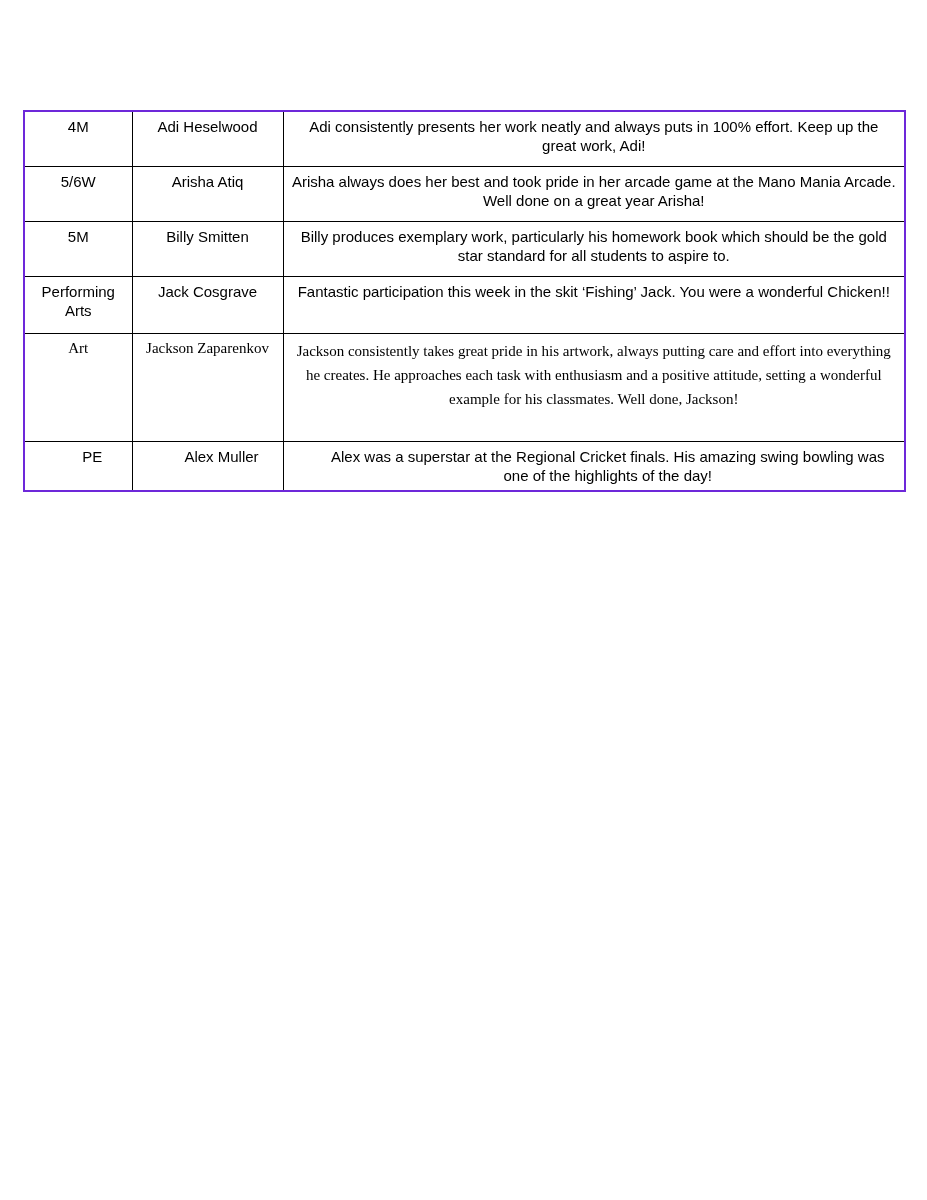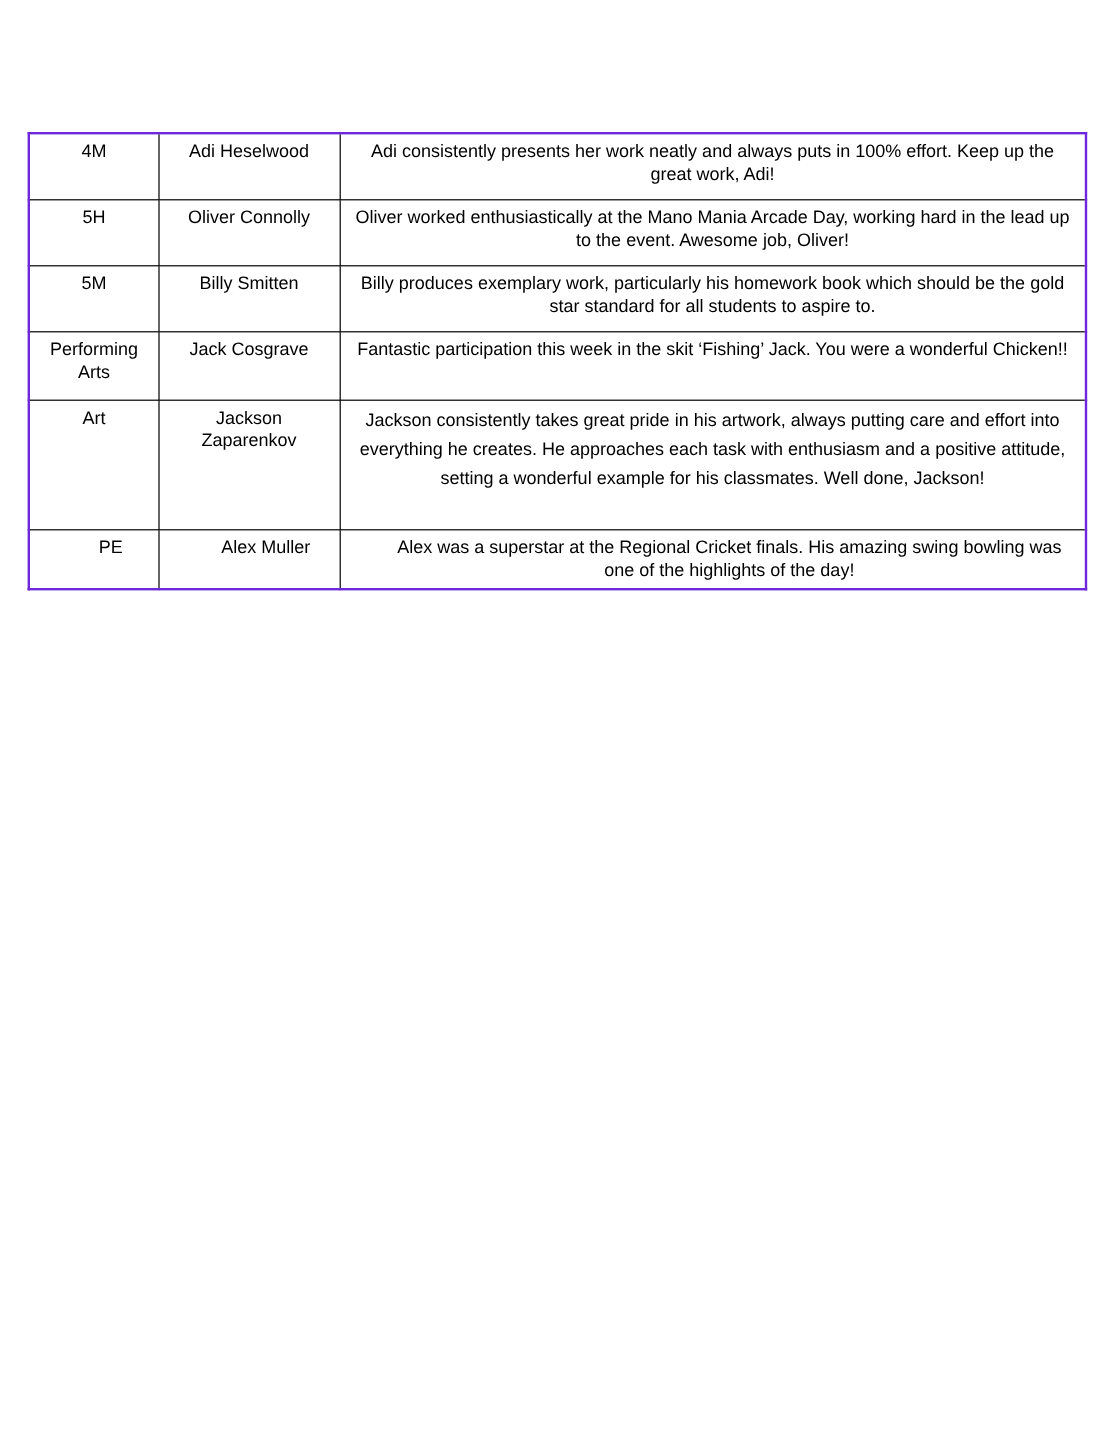--- a/index.html
+++ b/index.html
@@ -42,41 +42,41 @@
     white-space: pre-line;
   }
   tr.lh-wide td.comment-cell {
     line-height: 24px;
   }
   tr.h-55 td { height: 55px; }
   tr.h-57 td { height: 57px; }
   tr.h-58 td { height: 41px; padding-left: 36px; }
   tr.h-77 td { height: 77px; }
   tr.h-85 td { height: 85px; }
-  tr.h-108 td { height: 108px; }
+  tr.h-108 td { height: 108px; font-family: Liberation Serif, serif; }
 </style>
 </head>
 <body>
 
 <table class="awards-table">
   <colgroup>
     <col style="width:108px">
     <col style="width:151px">
     <col style="width:622px">
   </colgroup>
   <tbody>
     <tr class="h-55">
       <td class="cat-cell">4M</td>
       <td class="name-cell">Adi Heselwood</td>
       <td class="comment-cell">Adi consistently presents her work neatly and always puts in 100% effort. Keep up the great work, Adi!</td>
     </tr>
     <tr class="h-55">
-      <td class="cat-cell">5H</td>
-      <td class="name-cell">Oliver Connolly</td>
-      <td class="comment-cell">Oliver worked enthusiastically at the Mano Mania Arcade Day, working hard in the lead up to the event. Awesome job, Oliver!</td>
+      <td class="cat-cell">5/6W</td>
+      <td class="name-cell">Arisha Atiq</td>
+      <td class="comment-cell">Arisha always does her best and took pride in her arcade game at the Mano Mania Arcade. Well done on a great year Arisha!</td>
     </tr>
     <tr class="h-55">
       <td class="cat-cell">5M</td>
       <td class="name-cell">Billy Smitten</td>
       <td class="comment-cell">Billy produces exemplary work, particularly his homework book which should be the gold star standard for all students to aspire to.</td>
     </tr>
     <tr class="h-57">
       <td class="cat-cell">Performing Arts</td>
       <td class="name-cell">Jack Cosgrave</td>
       <td class="comment-cell">Fantastic participation this week in the skit ‘Fishing’ Jack. You were a wonderful Chicken!!</td>

